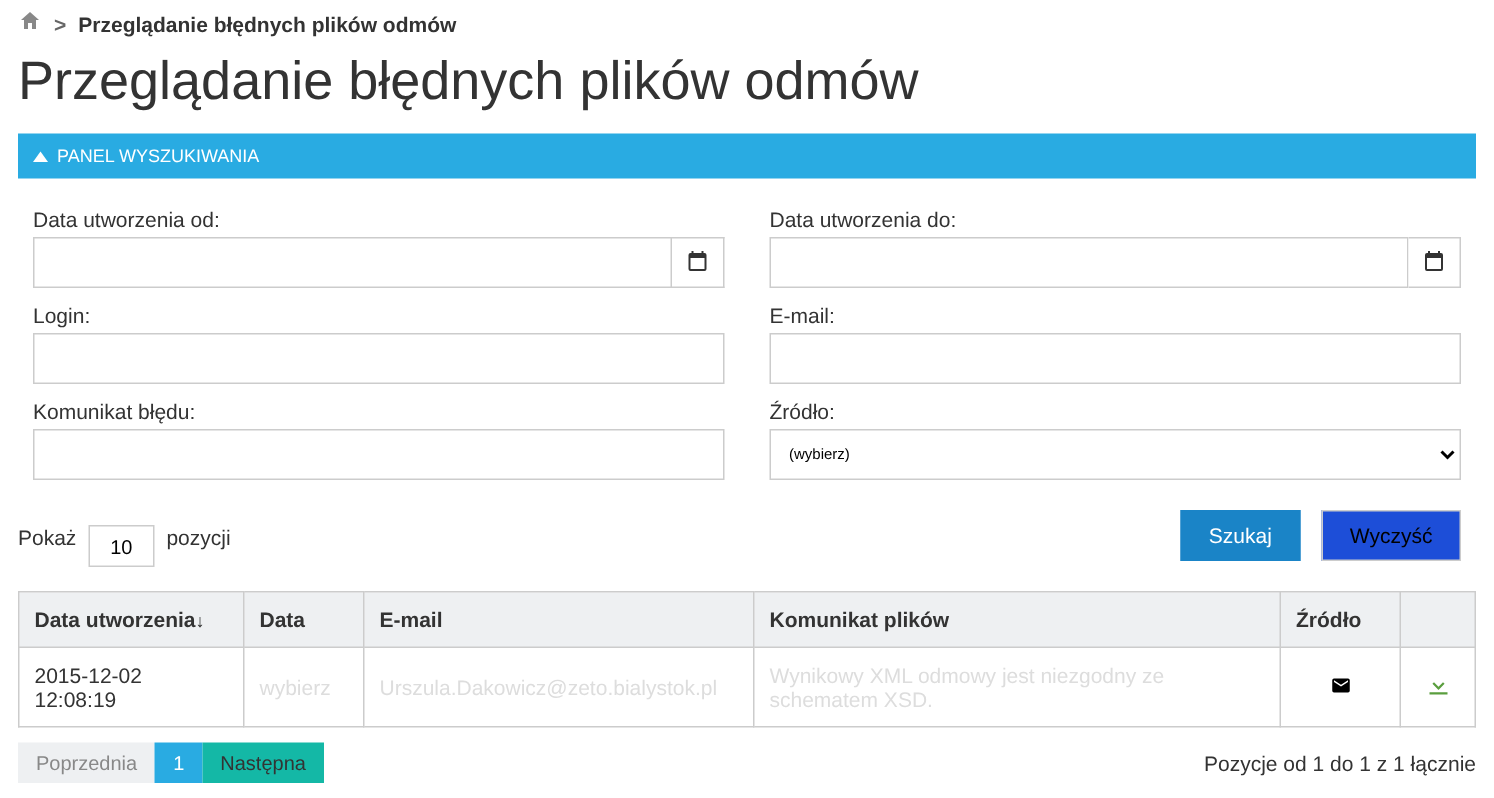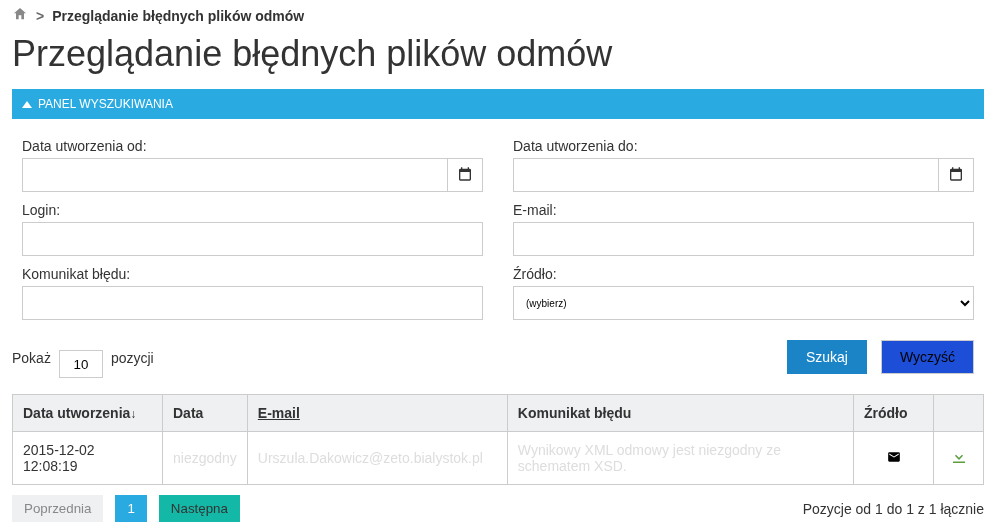--- a/index.html
+++ b/index.html
@@ -26,21 +26,21 @@
     .show-row input { width: 44px; text-align: center; border: 1px solid #ccc; padding: 8px; height: 28px; }
     table.grid { width: 100%; border-collapse: collapse; border: 1px solid #ccc; margin-top: 6px; }
     table.grid th { background: #eef0f2; border: 1px solid #ccc; text-align: left; padding: 10px 10px; font-size: 14px; font-weight: 700; color: #333; }
     table.grid td { border: 1px solid #ccc; padding: 10px 10px; font-size: 14px; vertical-align: middle; }
     .sort-ind { font-size: 12px; }
     .row-faded td.faded { color: #ddd; }
     .icon-cell { text-align: center; }
     .mail-icon svg { width: 18px; height: 14px; fill: #000; }
     .dl-icon svg { width: 18px; height: 18px; fill: #5a9e3e; }
     .footer { display: flex; justify-content: space-between; align-items: center; margin-top: 10px; font-size: 14px; }
-    .pager { display: flex; align-items: center; gap: 12px; }
+    .pager { display: flex; align-items: center; }
     .pager .pg { padding: 6px 12px; background: #eef0f2; color: #888; border: none; cursor: pointer; }
     .pager .pg.active { background: #29abe2; color: #fff; }
     .pager .pg.nav { color: #888; }
     .pager .pg.nav.enabled { color: #333; background: #14b8a6; }
   </style>
 </head>
 <body>
 
 <div class="breadcrumb">
   <span class="home-icon">
@@ -127,30 +127,30 @@
   <span>pozycji</span>
 </div>
 
 <table class="grid">
   <thead>
     <tr>
       <th style="width:150px;">
         <span>Data utworzenia</span><span class="sort-ind">↓</span>
       </th>
       <th style="width:80px;">Data</th>
-      <th style="width:260px;text-decoration:underline;">E-mail</th>
-      <th>Komunikat błędu</th>
+      <th style="width:260px;">E-mail</th>
+      <th>Komunikat plików</th>
       <th style="width:80px;">Źródło</th>
       <th style="width:50px;"></th>
     </tr>
   </thead>
   <tbody>
     <tr class="row-faded">
       <td>2015-12-02 12:08:19</td>
-      <td class="faded">niezgodny</td>
+      <td class="faded">wybierz</td>
       <td class="faded">Urszula.Dakowicz@zeto.bialystok.pl</td>
       <td class="faded">Wynikowy XML odmowy jest niezgodny ze schematem XSD.</td>
       <td class="icon-cell">
         <span class="mail-icon">
           <svg viewBox="0 0 24 24">
               <path d="M20 4H4a2 2 0 00-2 2v12a2 2 0 002 2h16a2 2 0 002-2V6a2 2 0 00-2-2zm0 4l-8 5-8-5V6l8 5 8-5v2z"></path>
             </svg>
         </span>
       </td>
       <td class="icon-cell">

